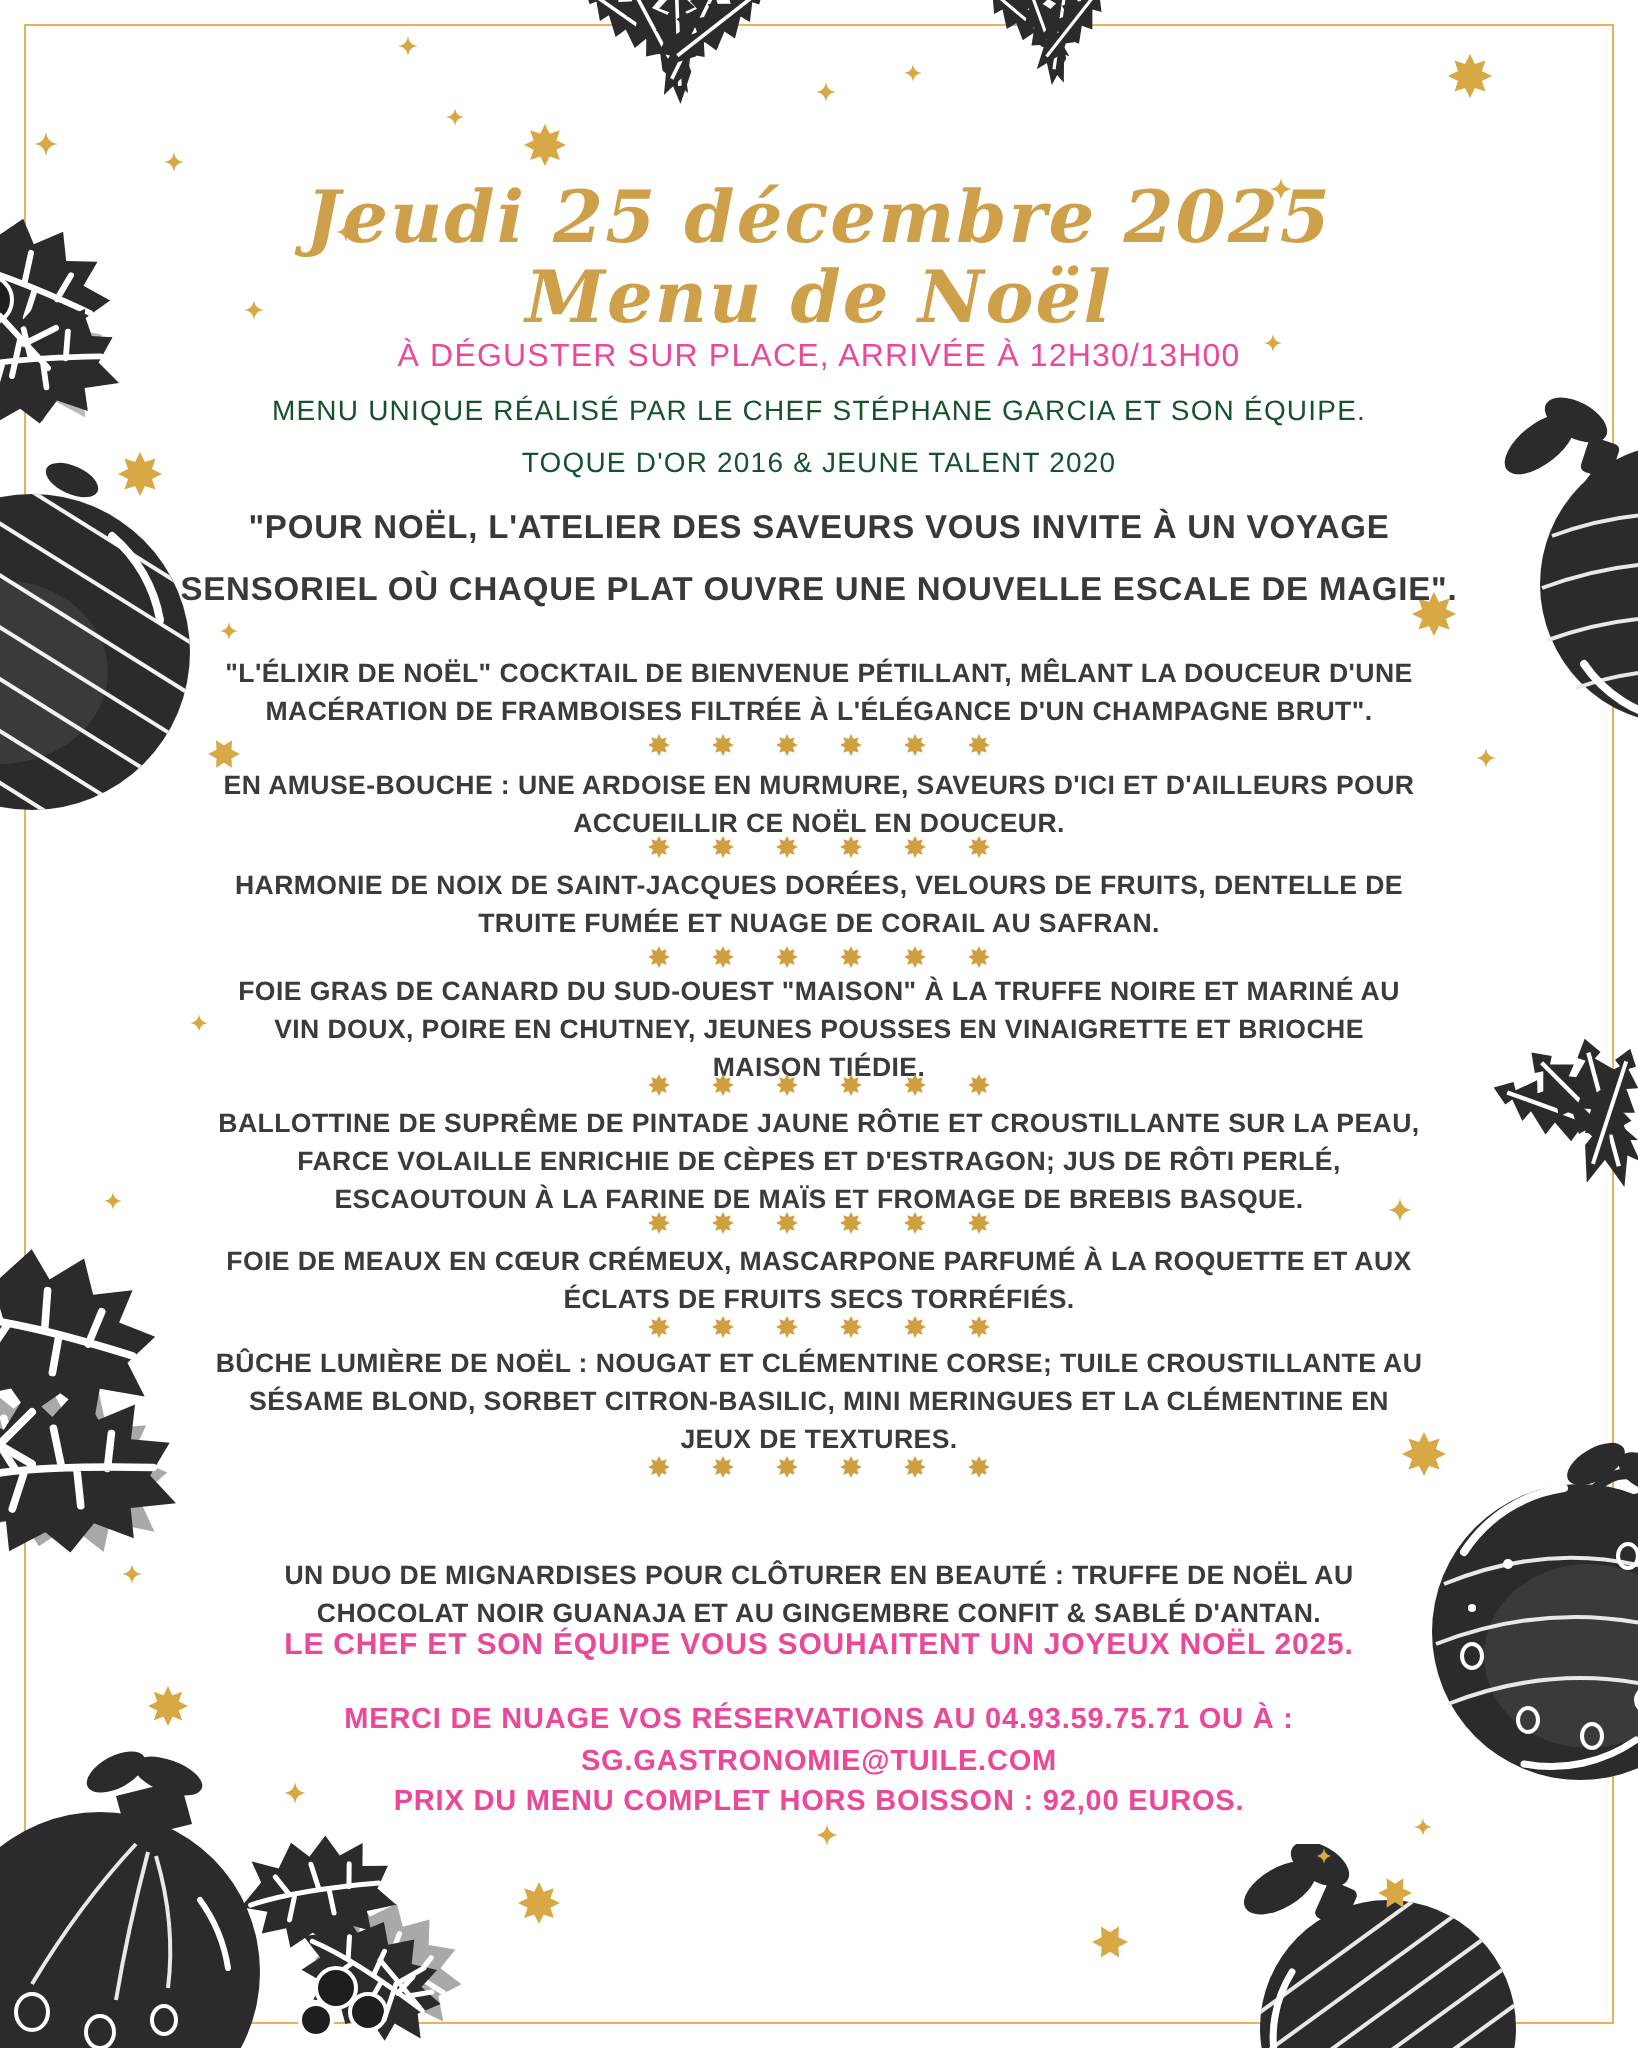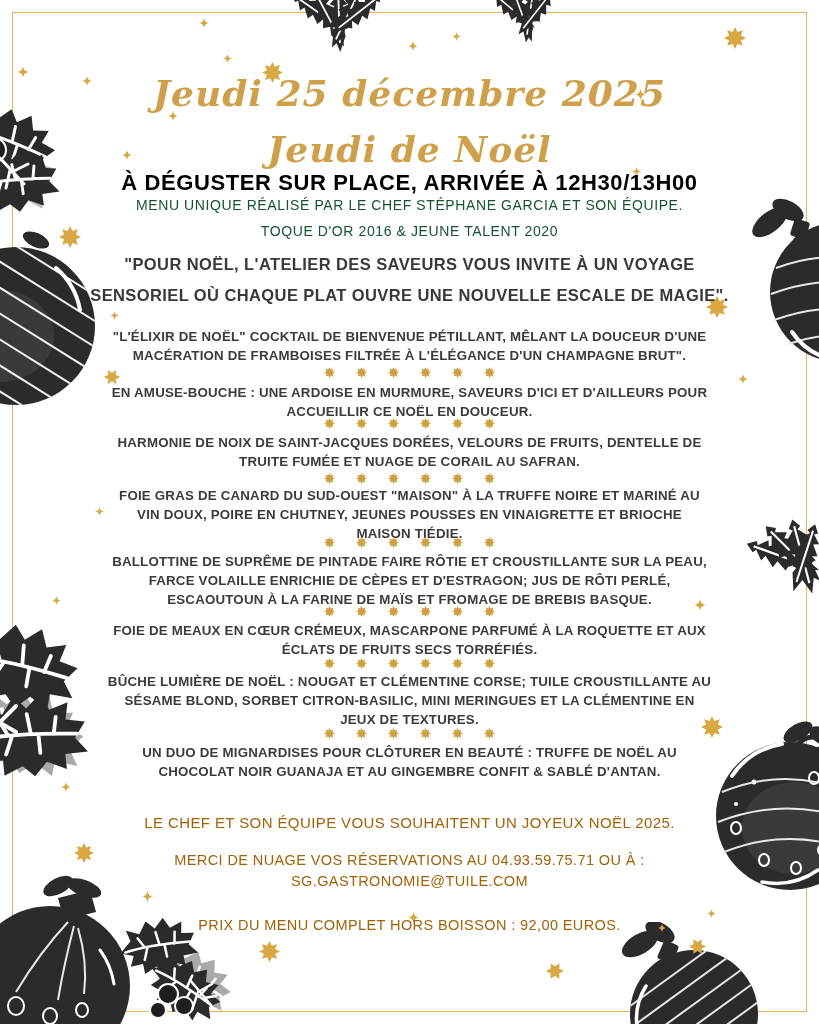--- a/index.html
+++ b/index.html
@@ -3,25 +3,25 @@
 <meta charset="utf-8">
 <style>
   html,body{margin:0;padding:0;}
   body{width:819px;height:1024px;position:relative;overflow:hidden;background:#ffffff;
        font-family:"Liberation Sans", sans-serif;}
   .frame{position:absolute;inset:12px;border:1.5px solid #e4b45b;pointer-events:none;}
   .txt{position:absolute;left:0;right:0;margin:auto;width:660px;text-align:center;
        white-space:pre-line;color:#3b3b3d;}
   .script{font-family:"DejaVu Serif", serif;font-style:italic;font-weight:700;
           color:#cfa04a;font-size:36px;letter-spacing:1px;}
-  .sub-bold{font-size:22px;font-weight:700;color:#000000;letter-spacing:.6px;}
+  .sub-bold{font-size:16px;font-weight:400;color:#ec4899;letter-spacing:.6px;}
   .sub-gray{font-size:14px;font-weight:500;color:#14532d;letter-spacing:.6px;}
   .quote{font-size:16.5px;font-weight:800;color:#39393b;letter-spacing:.4px;line-height:31px;}
   .item{font-size:13.3px;font-weight:700;letter-spacing:.2px;line-height:19px;color:#3b3b3d;}
-  .footer-line{font-size:14.5px;font-weight:400;color:#a16207;letter-spacing:.4px;}
+  .footer-line{font-size:14.5px;font-weight:700;color:#ec4899;letter-spacing:.4px;}
   .greeting{font-size:15px;}
   .sep{position:absolute;left:0;right:0;margin:auto;width:220px;display:flex;
        justify-content:center;gap:21px;}
   .sep svg{width:11px;height:11px;fill:#cfa041;}
   .star{position:absolute;fill:#d7a843;}
   .deco{position:absolute;}
 </style>
 </head>
 <body>
 
@@ -292,22 +292,22 @@
 <svg class="star" style="left:689px;top:938px;width:17px;height:17px">
     <use href="#star6"></use>
   </svg>
 <svg class="star" style="left:707px;top:909px;width:9px;height:9px">
     <use href="#sparkle4"></use>
   </svg>
 <svg class="star" style="left:658px;top:924px;width:8px;height:8px">
     <use href="#sparkle4"></use>
   </svg>
 
-<div class="txt script" style="top:72px">Jeudi 25 décembre 2025</div>
-<div class="txt script" style="top:128px">Jeudi de Noël</div>
+<div class="txt script" style="top:88px">Jeudi 25 décembre 2025</div>
+<div class="txt script" style="top:128px">Menu de Noël</div>
 <div class="txt sub-bold" style="top:170px">À DÉGUSTER SUR PLACE, ARRIVÉE À 12H30/13H00</div>
 <div class="txt sub-gray" style="top:197px">MENU UNIQUE RÉALISÉ PAR LE CHEF STÉPHANE GARCIA ET SON ÉQUIPE.</div>
 <div class="txt sub-gray" style="top:223px">TOQUE D'OR 2016 &amp; JEUNE TALENT 2020</div>
 <div class="txt quote" style="top:249px">"POUR NOËL, L'ATELIER DES SAVEURS VOUS INVITE À UN VOYAGE
 SENSORIEL OÙ CHAQUE PLAT OUVRE UNE NOUVELLE ESCALE DE MAGIE".</div>
 
 <div class="txt item" style="top:327px">"L'ÉLIXIR DE NOËL" COCKTAIL DE BIENVENUE PÉTILLANT, MÊLANT LA DOUCEUR D'UNE
 MACÉRATION DE FRAMBOISES FILTRÉE À L'ÉLÉGANCE D'UN CHAMPAGNE BRUT".</div>
 <div class="sep" style="top:367px">
   <svg>
@@ -389,21 +389,21 @@
     <svg>
       <use href="#star8"></use>
     </svg>
     <svg>
       <use href="#star8"></use>
     </svg>
     <svg>
       <use href="#star8"></use>
     </svg>
 </div>
-<div class="txt item" style="top:552px">BALLOTTINE DE SUPRÊME DE PINTADE FAIRE RÔTIE ET CROUSTILLANTE SUR LA PEAU,
+<div class="txt item" style="top:552px">BALLOTTINE DE SUPRÊME DE PINTADE JAUNE RÔTIE ET CROUSTILLANTE SUR LA PEAU,
 FARCE VOLAILLE ENRICHIE DE CÈPES ET D'ESTRAGON; JUS DE RÔTI PERLÉ,
 ESCAOUTOUN À LA FARINE DE MAÏS ET FROMAGE DE BREBIS BASQUE.</div>
 <div class="sep" style="top:606px">
   <svg>
       <use href="#star8"></use>
     </svg>
     <svg>
       <use href="#star8"></use>
     </svg>
     <svg>
@@ -457,19 +457,19 @@
     <svg>
       <use href="#star8"></use>
     </svg>
     <svg>
       <use href="#star8"></use>
     </svg>
     <svg>
       <use href="#star8"></use>
     </svg>
 </div>
-<div class="txt item" style="top:743px">UN DUO DE MIGNARDISES POUR CLÔTURER EN BEAUTÉ : TRUFFE DE NOËL AU
+<div class="txt item" style="top:778px">UN DUO DE MIGNARDISES POUR CLÔTURER EN BEAUTÉ : TRUFFE DE NOËL AU
 CHOCOLAT NOIR GUANAJA ET AU GINGEMBRE CONFIT &amp; SABLÉ D'ANTAN.</div>
 
 <div class="txt footer-line greeting" style="top:814px">LE CHEF ET SON ÉQUIPE VOUS SOUHAITENT UN JOYEUX NOËL 2025.</div>
 <div class="txt footer-line" style="top:852px">MERCI DE NUAGE VOS RÉSERVATIONS AU  04.93.59.75.71 OU À :</div>
 <div class="txt footer-line" style="top:873px">SG.GASTRONOMIE@TUILE.COM</div>
-<div class="txt footer-line" style="top:917px">PRIX DU MENU COMPLET HORS BOISSON : 92,00 EUROS.</div>
+<div class="txt footer-line" style="top:893px">PRIX DU MENU COMPLET HORS BOISSON : 92,00 EUROS.</div>
 
 </body></html>

